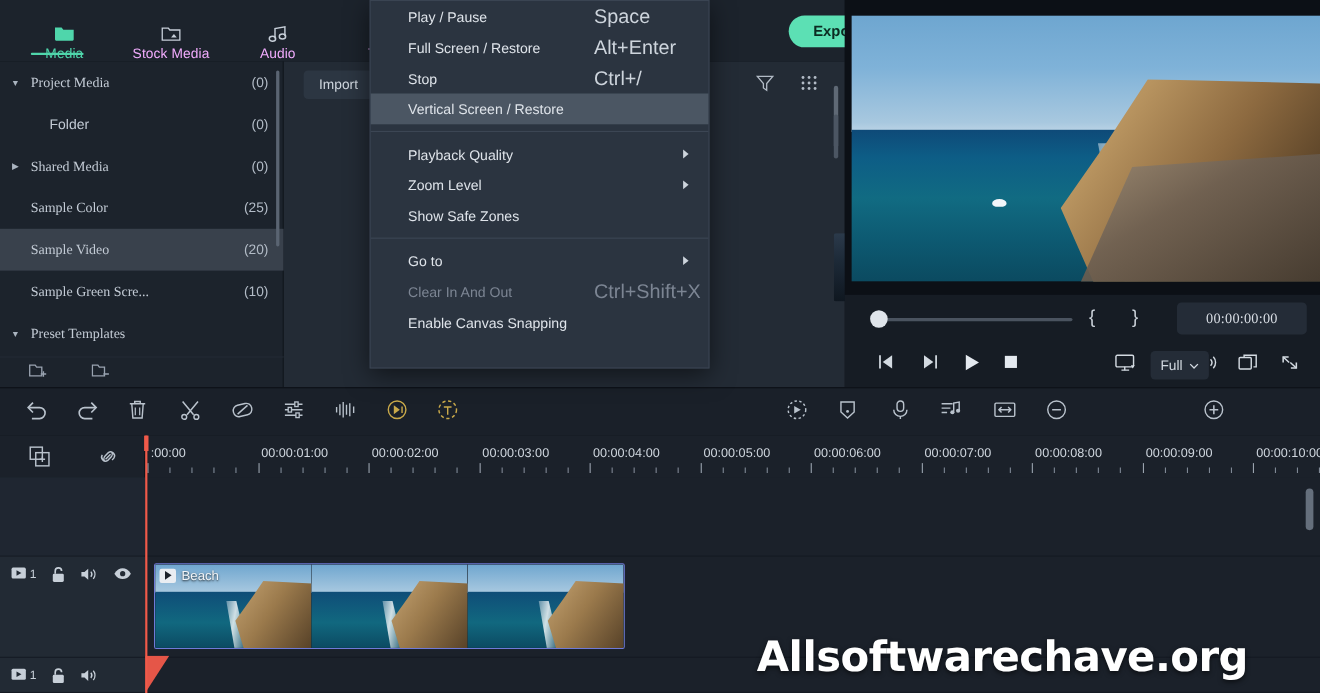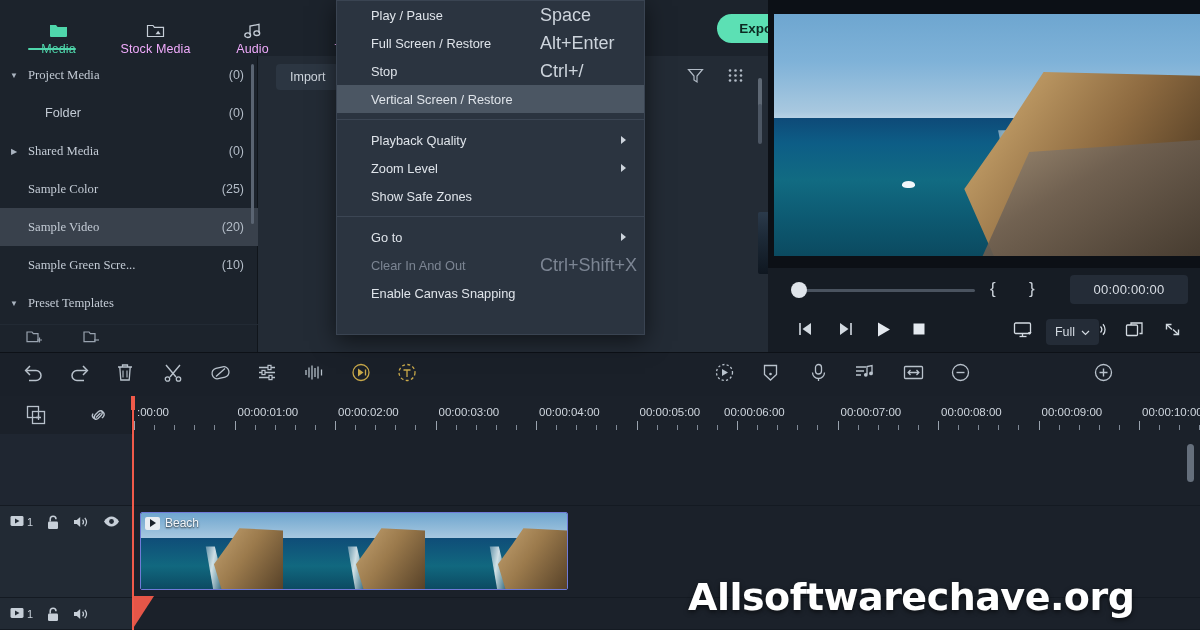--- a/index.html
+++ b/index.html
@@ -179,21 +179,21 @@
     border-radius:50%; background:#dfe4ea; cursor:pointer;
   }
   .brace {
     position:absolute; top:11px; color:#cbd2da; font-size:17px; cursor:pointer;
   }
   .brace.l { left:222px; }
   .brace.r { left:261px; }
   .tcode {
     position:absolute; left:302px; top:7px; width:118px; height:29px;
     background:#242c37; border-radius:4px; color:#d9dee5;
-    font-family:Liberation Sans, sans-serif; font-size:13px;
+    font-family:Liberation Serif, serif; font-size:13px;
     display:flex; align-items:center; justify-content:center; letter-spacing:.2px;
   }
 
   .pv-ctrl {
     position:absolute; left:0; top:312px; width:432px; height:40px;
     display:flex; align-items:center;
   }
   .pvb { position:absolute; top:9px; color:#d3dae1; cursor:pointer;
          display:flex; align-items:center; justify-content:center; }
   .quality-sel {
@@ -733,21 +733,21 @@
         <div class="rtick minor" style="left: 424.1px;"></div>
         <div class="rtick minor" style="left: 444.2px;"></div>
         <div class="rtick minor" style="left: 464.3px;"></div>
         <div class="rtick minor" style="left: 484.4px;"></div>
         <div class="rtick-label" style="left: 507.5px;">00:00:05:00</div>
         <div class="rtick major" style="left: 504.5px;"></div>
         <div class="rtick minor" style="left: 524.6px;"></div>
         <div class="rtick minor" style="left: 544.7px;"></div>
         <div class="rtick minor" style="left: 564.8px;"></div>
         <div class="rtick minor" style="left: 584.9px;"></div>
-        <div class="rtick-label" style="left: 592px;">00:00:06:00</div>
+        <div class="rtick-label" style="left: 608px;">00:00:06:00</div>
         <div class="rtick major" style="left: 605px;"></div>
         <div class="rtick minor" style="left: 625.1px;"></div>
         <div class="rtick minor" style="left: 645.2px;"></div>
         <div class="rtick minor" style="left: 665.3px;"></div>
         <div class="rtick minor" style="left: 685.4px;"></div>
         <div class="rtick-label" style="left: 708.5px;">00:00:07:00</div>
         <div class="rtick major" style="left: 705.5px;"></div>
         <div class="rtick minor" style="left: 725.6px;"></div>
         <div class="rtick minor" style="left: 745.7px;"></div>
         <div class="rtick minor" style="left: 765.8px;"></div>

